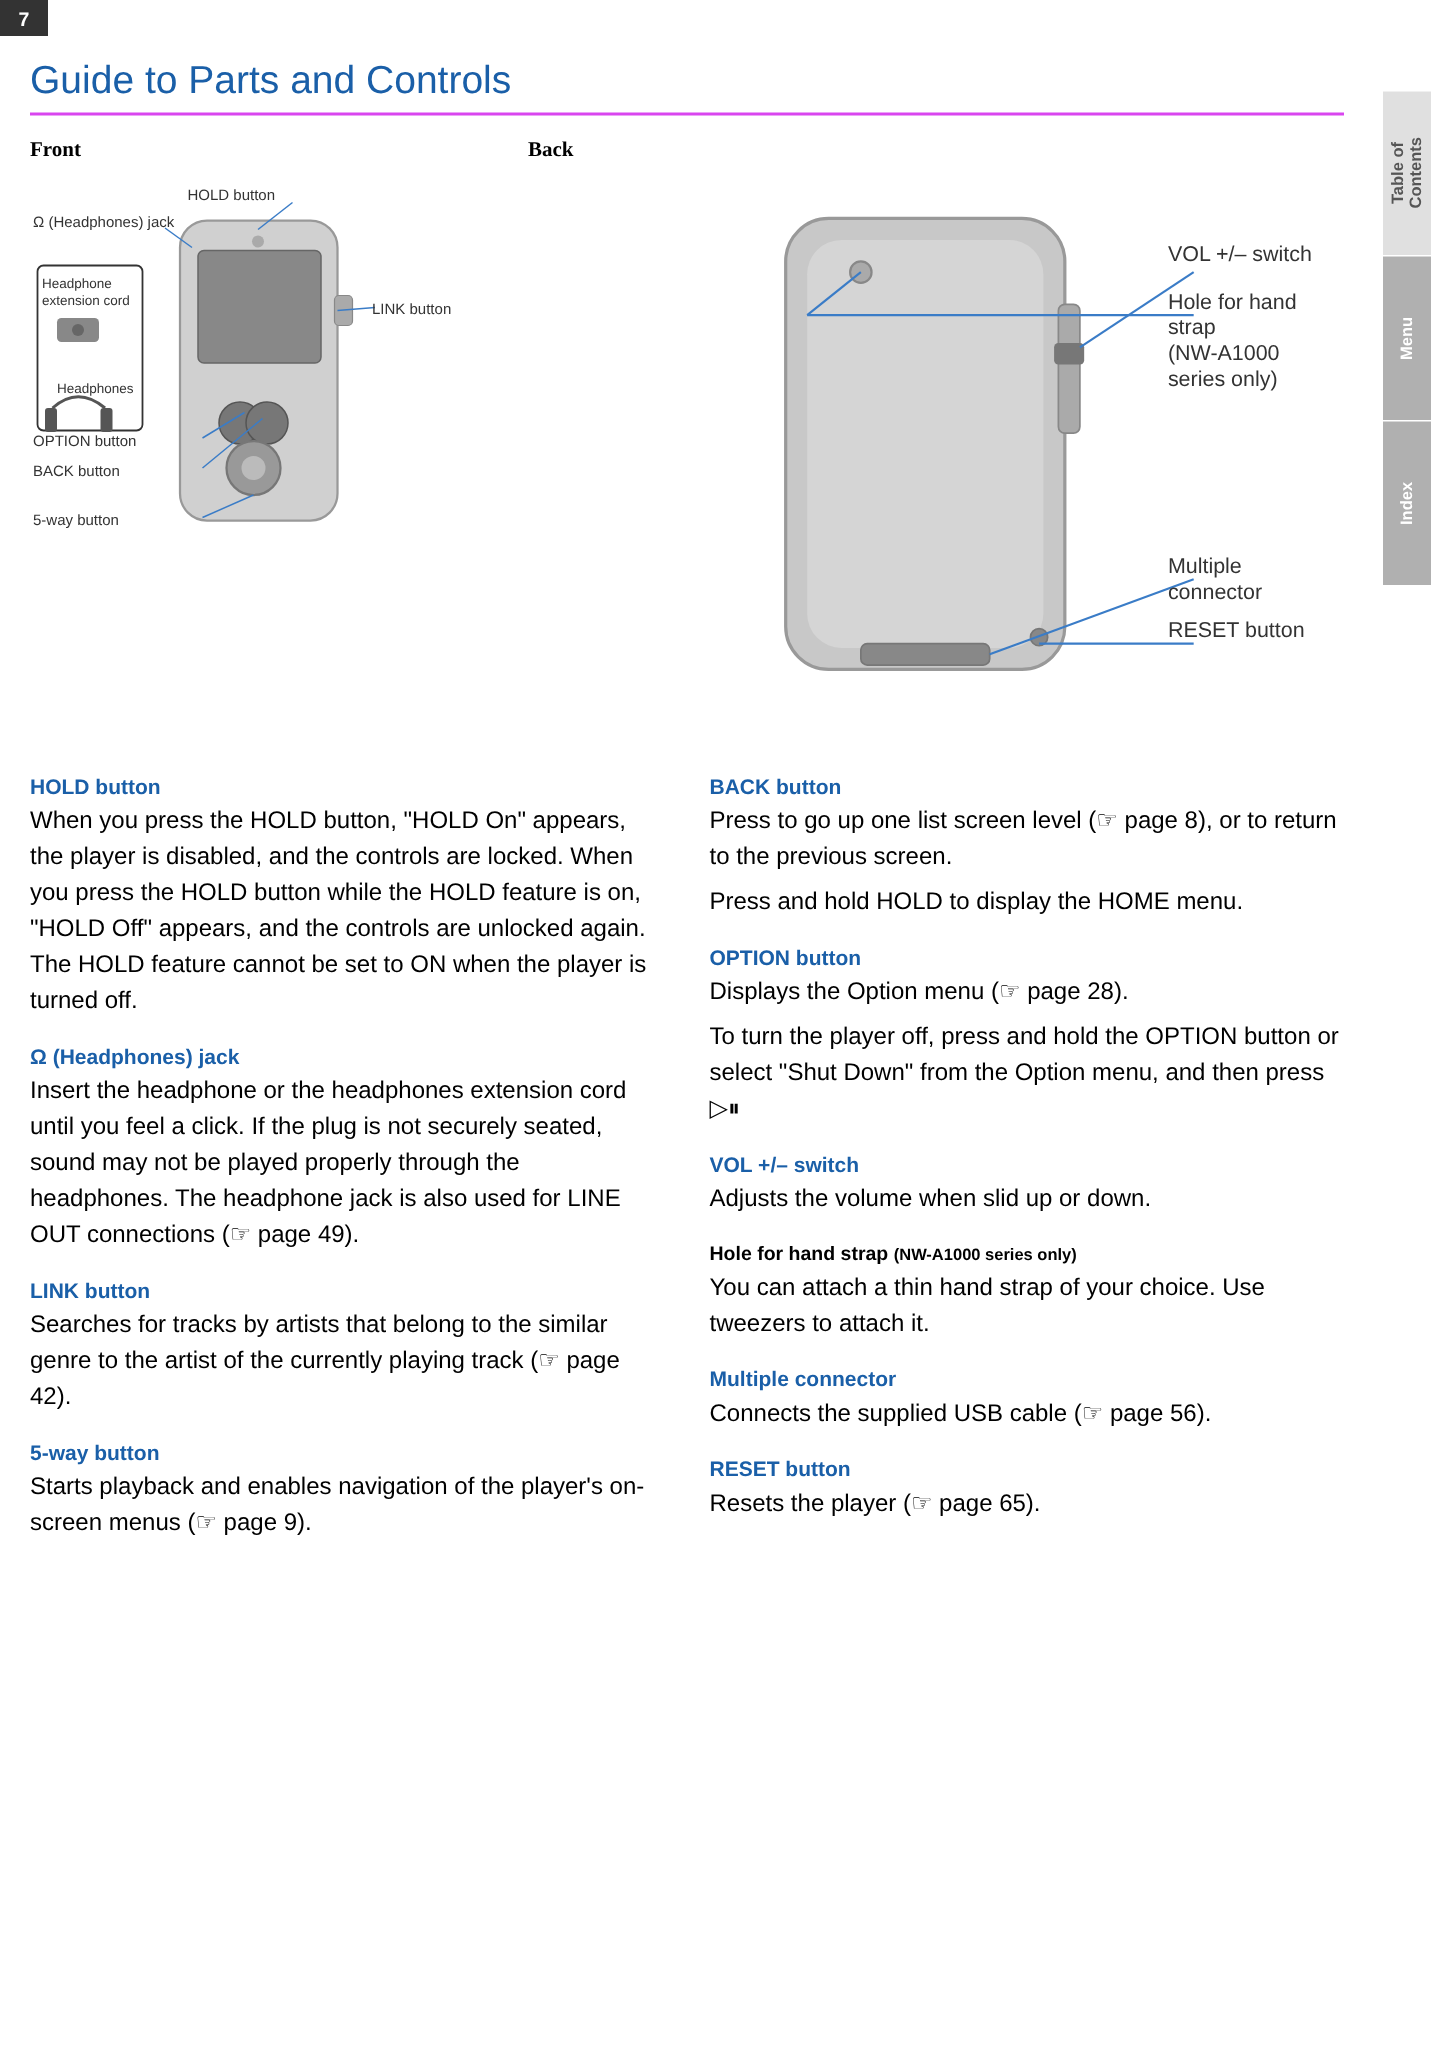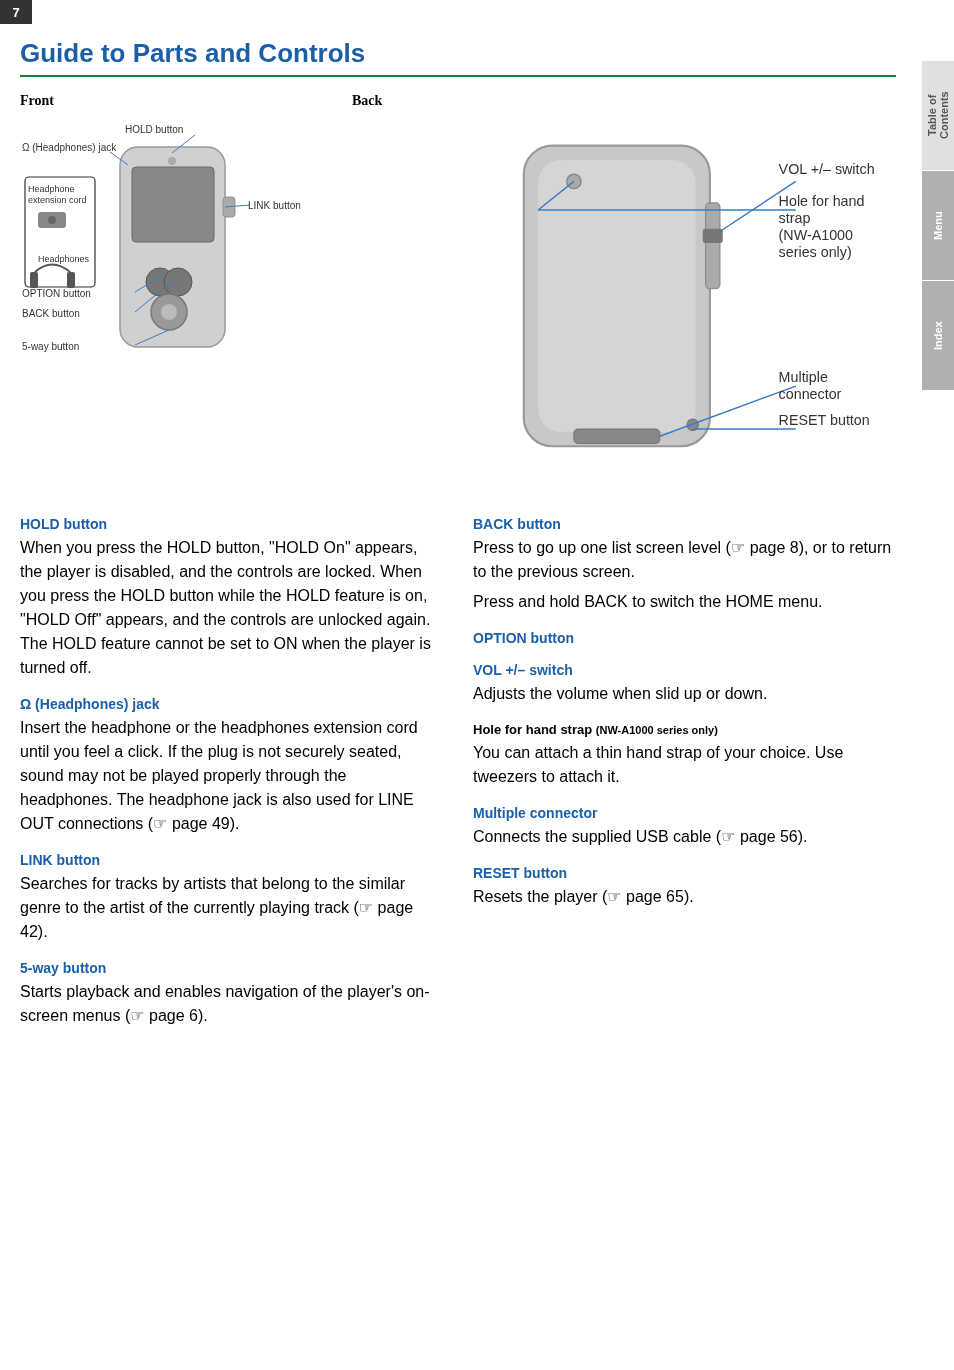--- a/index.html
+++ b/index.html
@@ -54,23 +54,23 @@
 
     
     .main-content {
       margin: 0 38px 0 0;
       padding: 10px 20px 20px 20px;
     }
 
     
     .page-title {
       font-size: 26px;
-      font-weight: bold;
+      font-weight: normal;
       color: #1a5fa8;
-      border-bottom: 2px solid #15803d;
+      border-bottom: 2px solid #d946ef;
       padding-bottom: 6px;
       margin-bottom: 16px;
       margin-top: 28px;
     }
 
     
     .diagram-area {
       display: flex;
       gap: 20px;
       margin-bottom: 24px;
@@ -255,31 +255,33 @@
 
       <div class="section-heading">
         <span>Ω (Headphones) jack</span>
       </div>
       <p>Insert the headphone or the headphones extension cord until you feel a click. If the plug is not securely seated, sound may not be played properly through the headphones. The headphone jack is also used for LINE OUT connections (☞ page 49).</p>
 
       <div class="section-heading">LINK button</div>
       <p>Searches for tracks by artists that belong to the similar genre to the artist of the currently playing track (☞ page 42).</p>
 
       <div class="section-heading">5-way button</div>
-      <p>Starts playback and enables navigation of the player's on-screen menus (☞ page 6).</p>
+      <p>Starts playback and enables navigation of the player's on-screen menus (☞ page 9).</p>
 
     </div>
 
     <div class="col-right">
 
       <div class="section-heading first">BACK button</div>
       <p>Press to go up one list screen level (☞ page 8), or to return to the previous screen.</p>
-      <p>Press and hold BACK to switch the HOME menu.</p>
+      <p>Press and hold HOLD to display the HOME menu.</p>
 
       <div class="section-heading">OPTION button</div>
+      <p>Displays the Option menu (☞ page 28).</p>
+      <p>To turn the player off, press and hold the OPTION button or select "Shut Down" from the Option menu, and then press ▷⏸</p>
 
       <div class="section-heading">VOL +/– switch</div>
       <p>Adjusts the volume when slid up or down.</p>
 
       <div class="section-heading-small">
         <span>Hole for hand strap</span>
         <span class="note-small">(NW-A1000 series only)</span>
       </div>
       <p>You can attach a thin hand strap of your choice. Use tweezers to attach it.</p>
 

